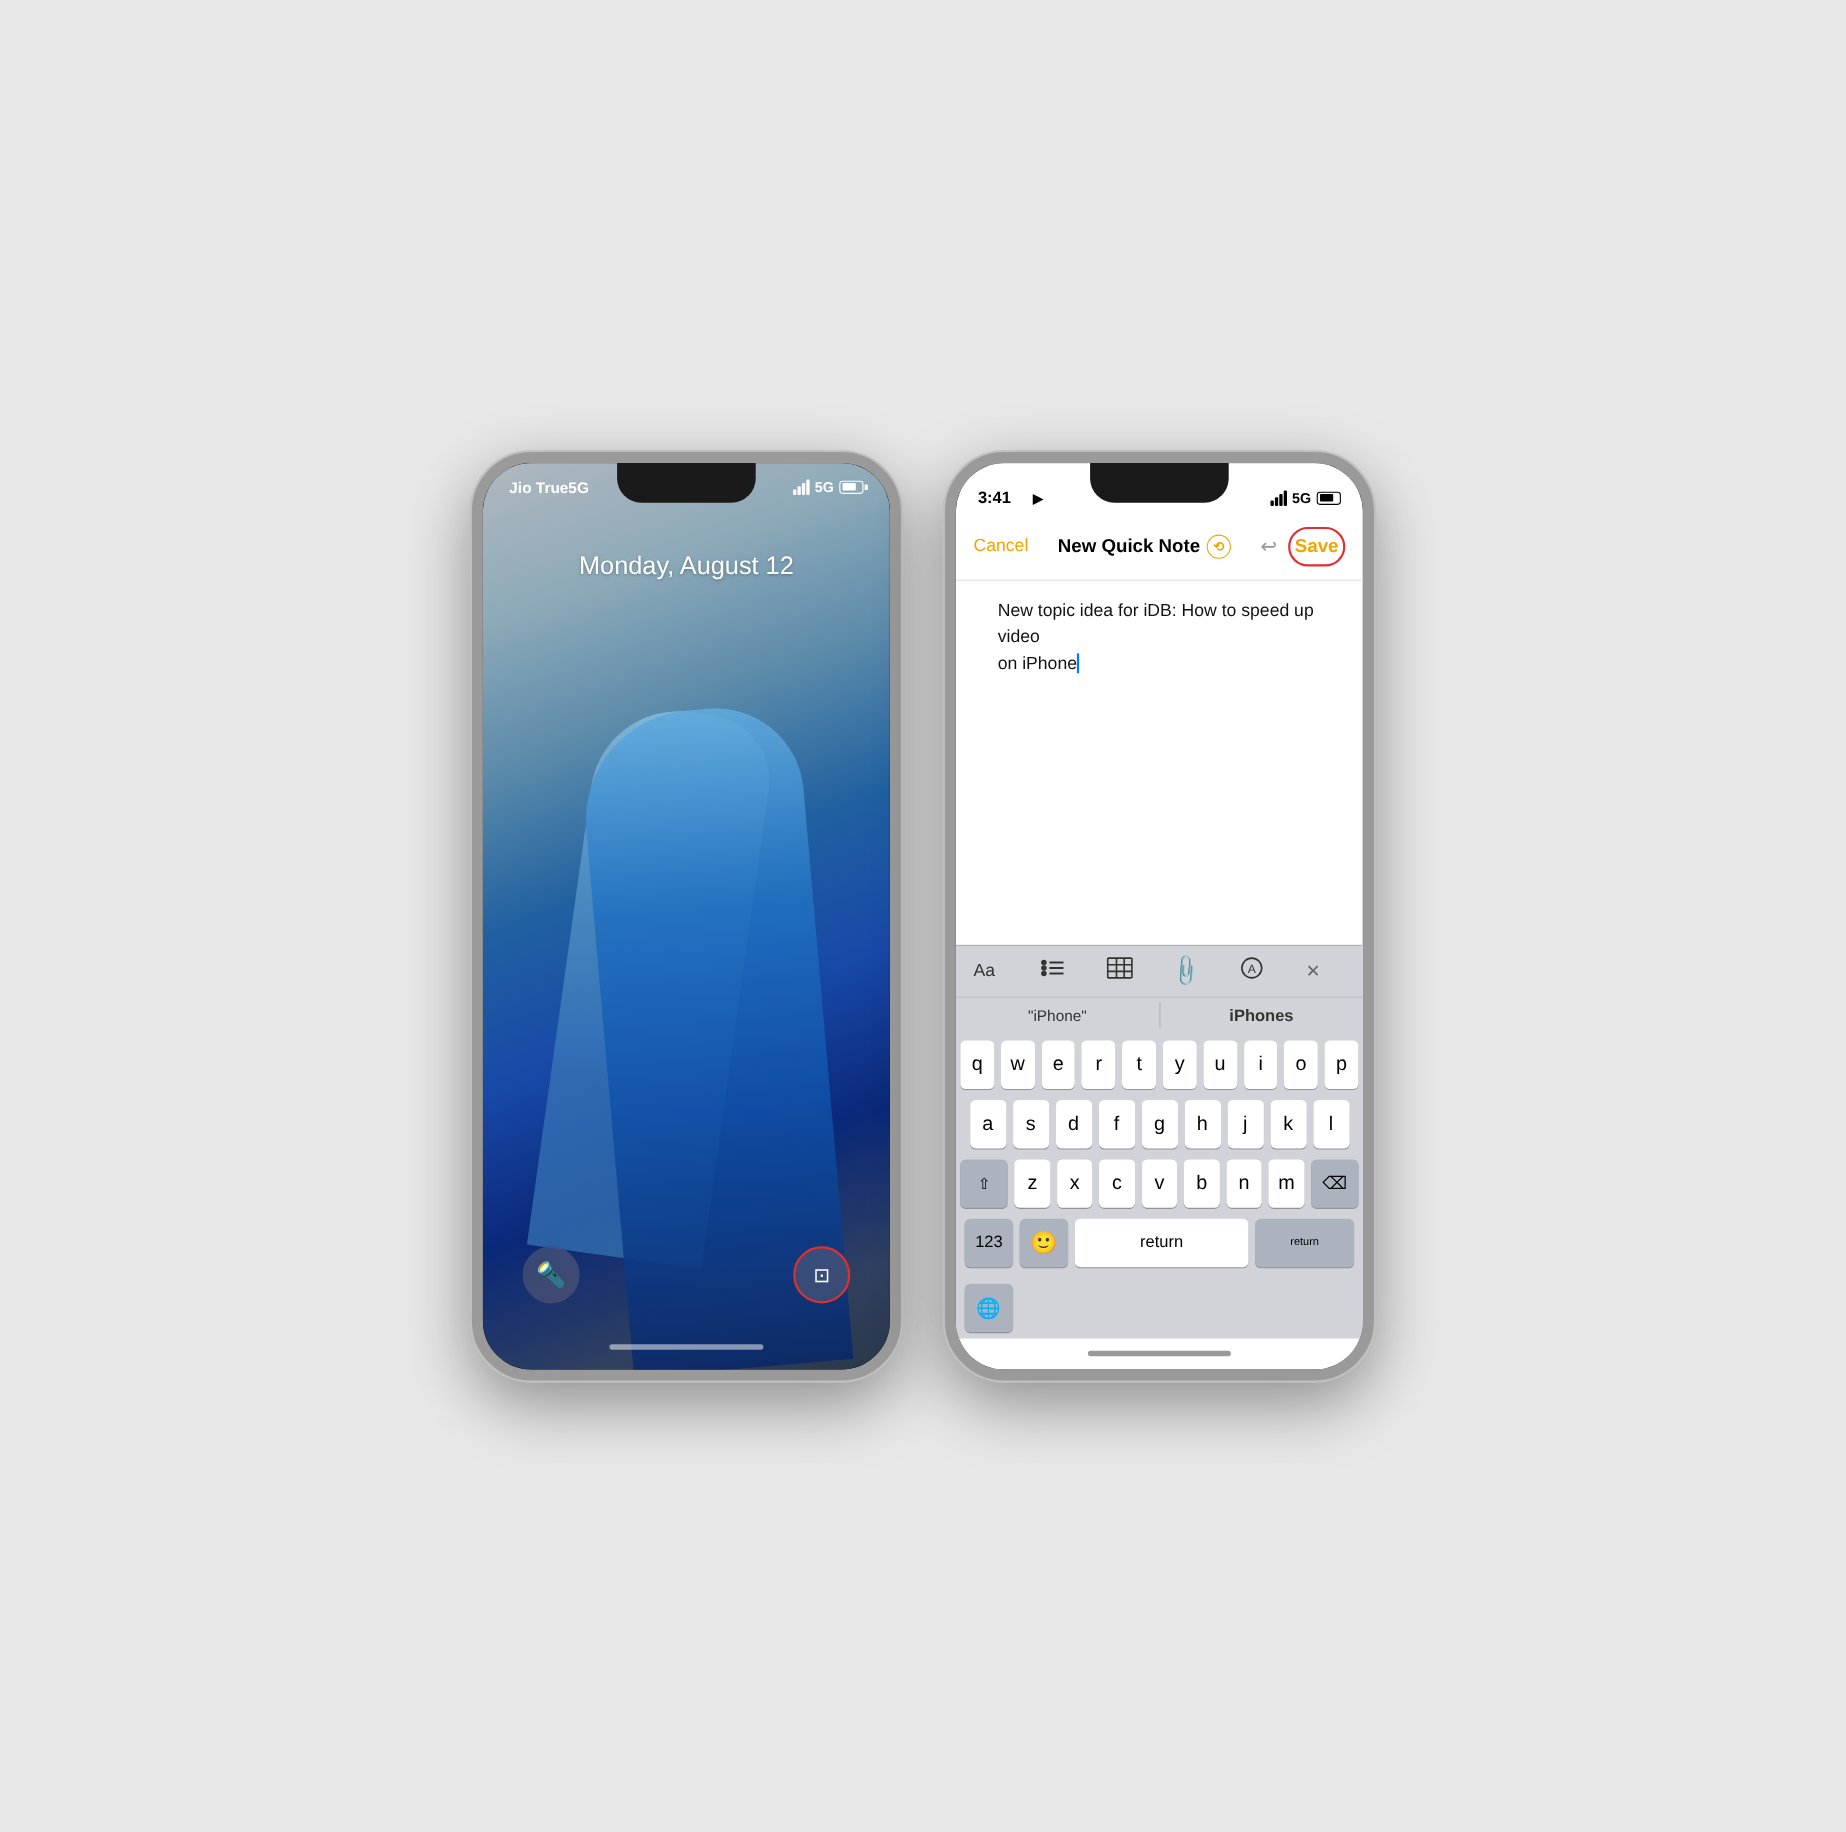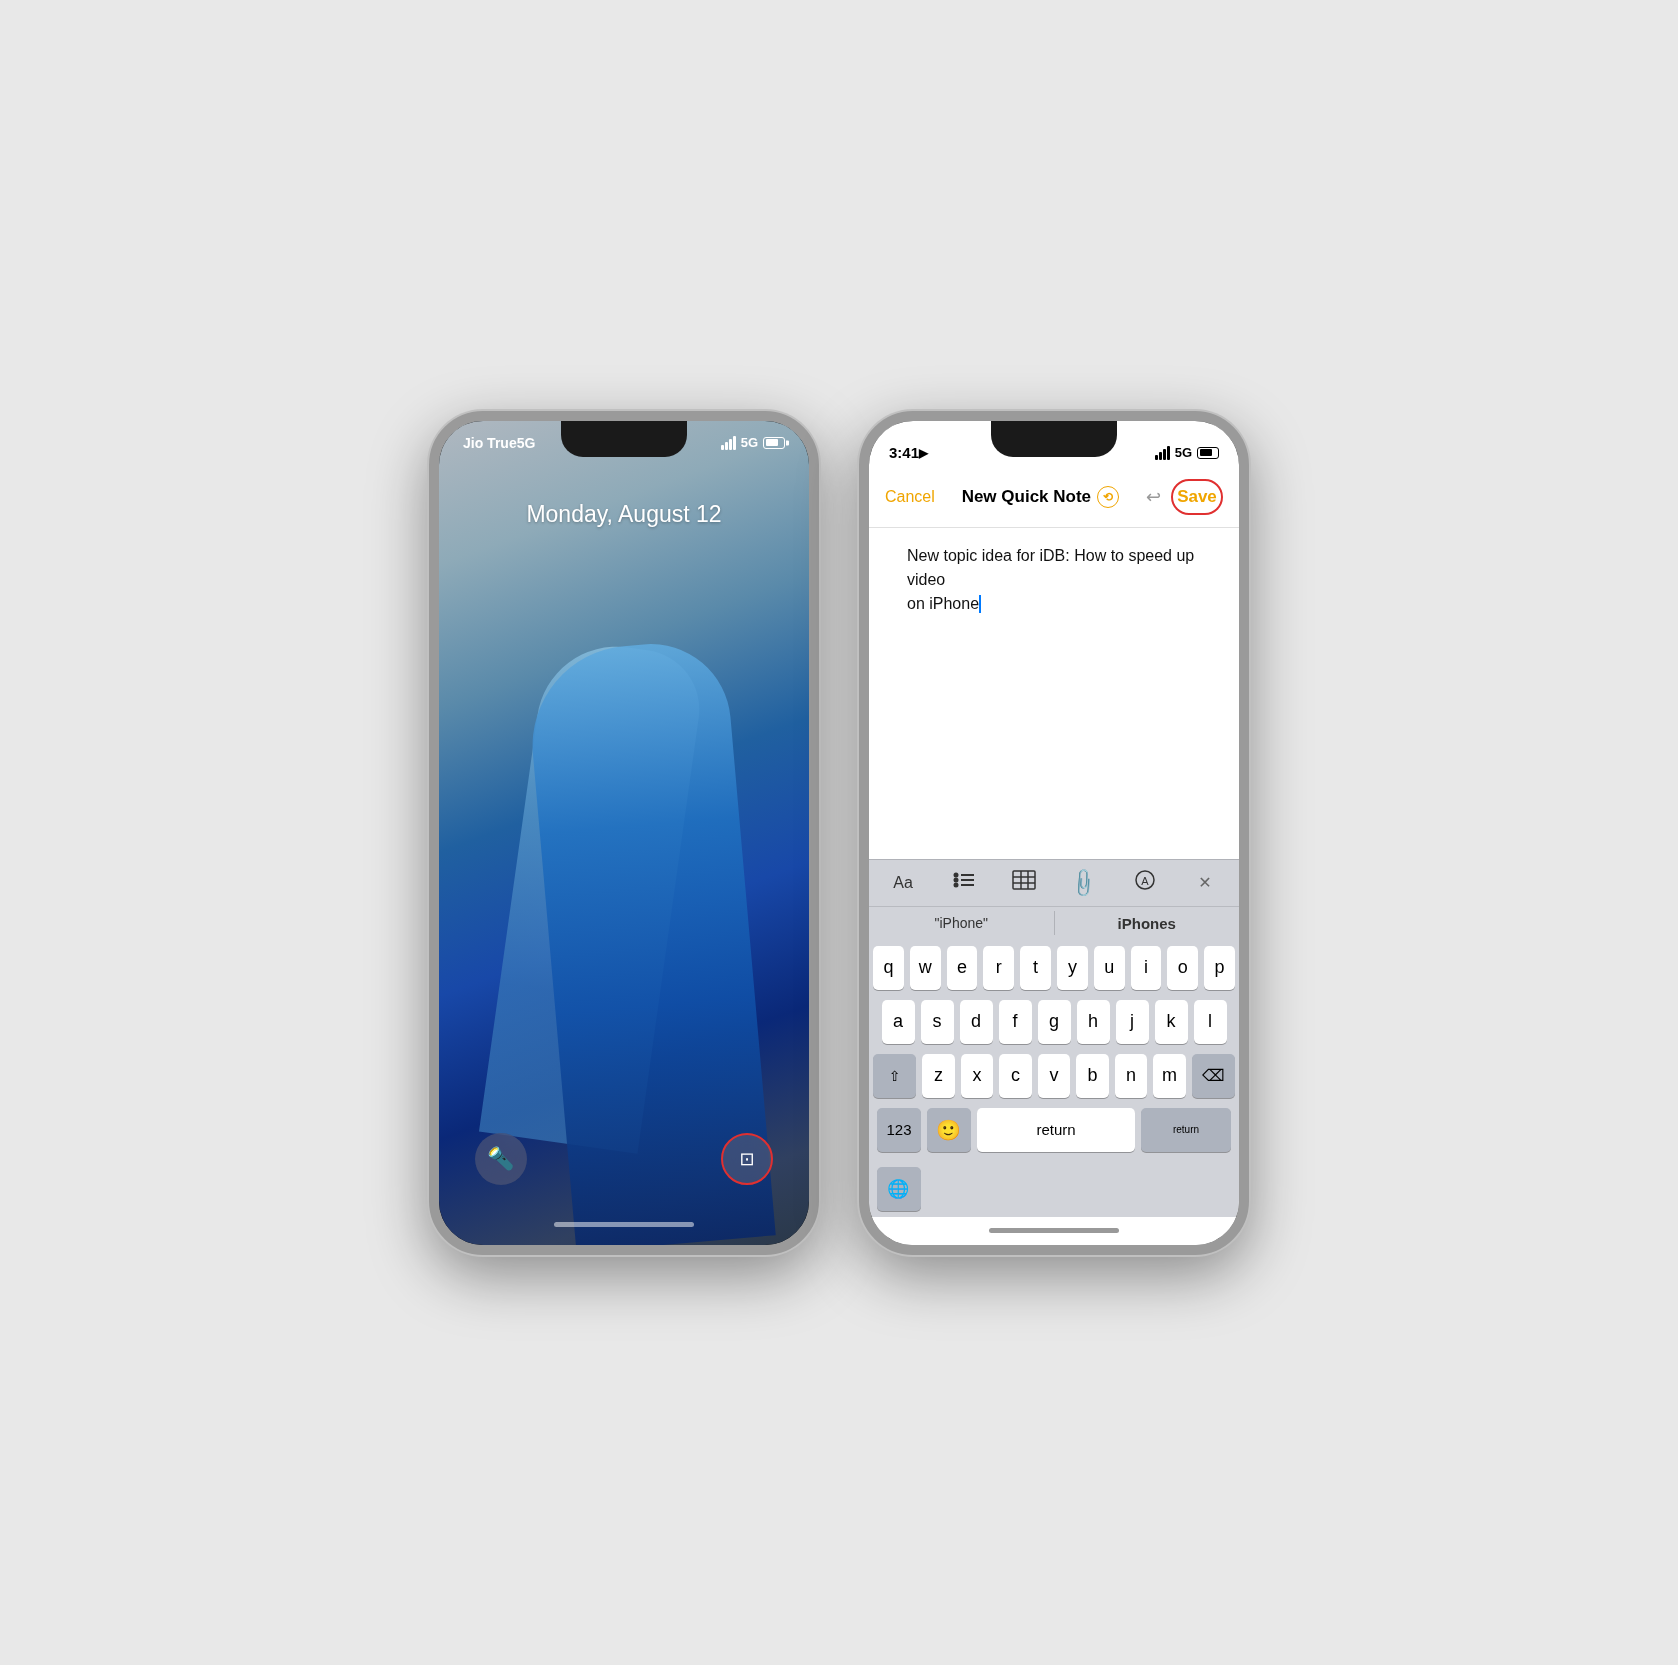--- a/index.html
+++ b/index.html
@@ -157,21 +157,21 @@
       flex-direction: column;
     }
     .notes-status-bar {
       display: flex;
       justify-content: space-between;
       align-items: center;
       padding: 14px 20px 0;
       height: 50px;
       flex-shrink: 0;
     }
-    .notes-time { font-size: 15px; font-weight: 600; color: #000; display: flex; align-items: center; gap: 0; }
+    .notes-time { font-size: 15px; font-weight: 600; color: #000; display: flex; align-items: center; gap: 20px; }
     .notes-status-right { display: flex; align-items: center; gap: 5px; }
     .notes-nav {
       display: flex;
       justify-content: space-between;
       align-items: center;
       padding: 8px 16px 12px;
       border-bottom: 1px solid #e0e0e0;
       flex-shrink: 0;
       position: relative;
     }
@@ -235,21 +235,21 @@
       display: flex;
       align-items: center;
       justify-content: space-between;
       flex-shrink: 0;
     }
     .kb-tool-btn {
       color: #333;
       font-size: 20px;
       display: flex;
       align-items: center;
-      justify-content: center;
+      justify-content: flex-start;
       width: 36px; height: 30px;
     }
     .kb-tool-btn.close-btn { font-size: 18px; color: #666; }
     .autocorrect-bar {
       background: #d1d3d9;
       display: flex;
       align-items: center;
       justify-content: center;
       gap: 0;
       flex-shrink: 0;

